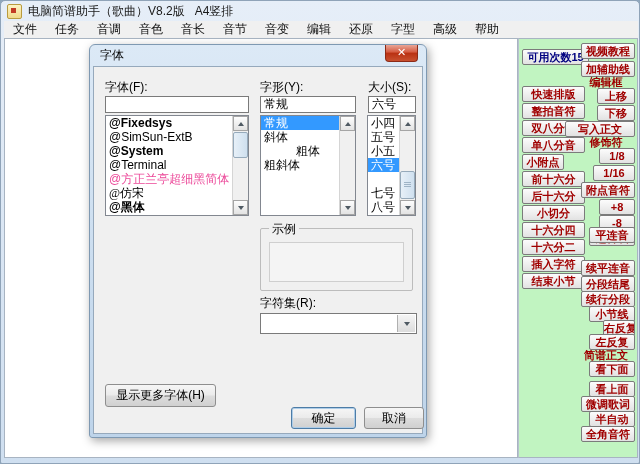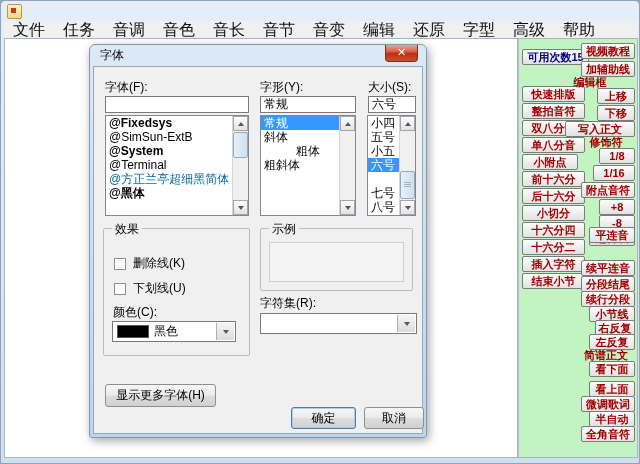--- a/index.html
+++ b/index.html
@@ -5,39 +5,39 @@
   html,body{margin:0;padding:0;}
   body{width:640px;height:464px;position:relative;font-family:"Liberation Sans","DejaVu Sans",sans-serif;background:#8ea6bd;overflow:hidden;}
   .frame{position:absolute;inset:0;background:linear-gradient(#e6eef8,#cfdff0);border:1px solid #8fa3b8;border-radius:5px 5px 2px 2px;}
   
   .titlebar{position:absolute;left:0;top:0;right:0;height:20px;display:flex;align-items:center;padding-left:6px;}
   .app-icon{width:13px;height:13px;background:linear-gradient(#fdf3c4,#f0d98a);border:1px solid #b99b3e;border-radius:2px;margin-right:6px;position:relative;}
   .app-icon::after{content:"";position:absolute;left:3px;top:3px;width:5px;height:5px;background:#c23a24;}
   .win-title{font-size:12px;color:#1a1a1a;white-space:pre;}
   
   .menubar{position:absolute;left:3px;top:20px;width:634px;height:17px;background:#f0f0f0;border-bottom:1px solid #d9dde2;display:flex;align-items:center;}
-  .menu-item{font-size:16px;color:#111;padding:0 9px;line-height:17px;}
+  .menu-item{font-size:12px;color:#111;padding:0 9px;line-height:17px;}
   
   .workarea{position:absolute;left:3px;top:37px;width:514px;height:420px;background:#ffffff;border:1px solid #a8b4c2;box-sizing:border-box;}
   .panel{position:absolute;left:517px;top:37px;width:120px;height:420px;background:#c1f4c1;border:1px solid #a8b4c2;border-left:1px solid #b8c2ce;box-sizing:border-box;}
   .pbtn{position:absolute;height:16px;line-height:14px;font-size:11px;font-weight:bold;color:#a00000;text-align:center;background:linear-gradient(#fcfcfc,#e2e2e2);border:1px solid #7b7b7b;border-radius:2px;box-sizing:border-box;overflow:hidden;white-space:nowrap;}
   .pcounter{color:#000080;}
   .plabel{position:absolute;height:13px;line-height:13px;font-size:11px;font-weight:bold;color:#a00000;text-align:center;white-space:nowrap;}
   
   .dialog{position:absolute;left:88px;top:43px;width:338px;height:394px;background:linear-gradient(#dce9f6,#bed4ea);border:1px solid #7f99b2;border-radius:6px 6px 3px 3px;box-shadow:2px 3px 10px rgba(0,0,0,.35);box-sizing:border-box;}
   .dlg-titlebar{height:21px;line-height:21px;padding-left:10px;font-size:12px;color:#000;}
   .dlg-close{position:absolute;top:0;right:8px;width:33px;height:17px;background:linear-gradient(#e9a596,#d55a40 45%,#b93012 50%,#c8502f);border:1px solid #8c2a16;border-top:none;border-radius:0 0 4px 4px;color:#fff;text-align:center;font-size:11px;font-weight:bold;line-height:15px;box-sizing:border-box;}
   .dlg-client{position:absolute;left:3px;right:3px;top:21px;bottom:3px;background:#f0f0f0;border:1px solid #96a9bc;box-sizing:border-box;}
   .lbl{position:absolute;font-size:12px;color:#000;white-space:nowrap;}
   .tbox{position:absolute;background:#fff;border:1px solid #7a7a7a;box-sizing:border-box;font-size:12px;padding:0 3px;line-height:15px;color:#000;font-family:"Liberation Sans","DejaVu Sans",sans-serif;}
   .listbox{position:absolute;background:#fff;border:1px solid #828790;box-sizing:border-box;overflow:hidden;}
   .li{height:14px;line-height:14px;font-size:12px;padding-left:3px;color:#000;white-space:nowrap;overflow:hidden;}
   .li.sel{background:#3399ff;color:#fff;}
   .li.f-bold{font-weight:bold;}
-  .li.f-light{color:#0369a1;}
+  .li.f-light{color:#ec4899;}
   .li.f-serif{font-family:"Liberation Serif","DejaVu Serif",serif;}
   .sb{position:absolute;top:0;right:0;bottom:0;width:16px;background:#f0f0f0;border-left:1px solid #d5d5d5;box-sizing:border-box;}
   .sb-btn{position:absolute;left:0;width:15px;height:15px;background:linear-gradient(#fdfdfd,#e3e3e3);border:1px solid #a5a5a5;box-sizing:border-box;display:flex;align-items:center;justify-content:center;}
   .sb-up{top:0;} .sb-down{bottom:0;}
   .sb-thumb{position:absolute;left:0;width:15px;background:linear-gradient(90deg,#e7f0f8,#cfe0ef);border:1px solid #96aabb;border-radius:2px;box-sizing:border-box;}
   .grip{position:absolute;left:3px;right:3px;top:50%;height:5px;margin-top:-3px;background:repeating-linear-gradient(#9fb4c6 0 1px,transparent 1px 2px);}
   .tri-up{width:0;height:0;border-left:3px solid transparent;border-right:3px solid transparent;border-bottom:4px solid #4f5a63;}
   .tri-down{width:0;height:0;border-left:3px solid transparent;border-right:3px solid transparent;border-top:4px solid #4f5a63;}
   .group{position:absolute;border:1px solid #bcbcbc;border-radius:2px;box-sizing:border-box;}
   .group-cap{position:absolute;top:-8px;left:8px;background:#f0f0f0;padding:0 3px;font-size:12px;color:#000;white-space:nowrap;}
@@ -50,20 +50,21 @@
   .btn{position:absolute;background:linear-gradient(#f6f6f6,#ebebeb 48%,#dddddd 52%,#d0d0d0);border:1px solid #8e8e8e;border-radius:3px;font-size:12px;color:#000;text-align:center;box-sizing:border-box;display:flex;align-items:center;justify-content:center;}
   .btn.default{border-color:#4d7ca6;box-shadow:0 0 0 1px #aecde8 inset;}
   .sample-inner{position:absolute;left:8px;top:13px;right:8px;bottom:8px;background:#f4f4f4;border:1px solid #cfcfcf;}
 </style>
 </head>
 <body>
 
 <div class="frame">
   <div class="titlebar">
     <span class="app-icon"></span>
+    <span class="win-title">电脑简谱助手（歌曲）V8.2版   A4竖排</span>
   </div>
   <div class="menubar">
       <div class="menu-item">文件</div>
       <div class="menu-item">任务</div>
       <div class="menu-item">音调</div>
       <div class="menu-item">音色</div>
       <div class="menu-item">音长</div>
       <div class="menu-item">音节</div>
       <div class="menu-item">音变</div>
       <div class="menu-item">编辑</div>
@@ -72,47 +73,47 @@
       <div class="menu-item">高级</div>
       <div class="menu-item">帮助</div>
     </div>
   <div class="workarea"></div>
   <div class="panel">
       <div class="pbtn pcounter" style="left: 3px; top: 10px; width: 67px;">可用次数15</div>
       <div class="pbtn" style="left: 3px; top: 47px; width: 63px;">快速排版</div>
       <div class="pbtn" style="left: 3px; top: 64px; width: 63px;">整拍音符</div>
       <div class="pbtn" style="left: 3px; top: 81px; width: 63px;">双八分音</div>
       <div class="pbtn" style="left: 3px; top: 98px; width: 63px;">单八分音</div>
-      <div class="pbtn" style="left: 3px; top: 115px; width: 56px;">小附点</div>
+      <div class="pbtn" style="left: 3px; top: 115px; width: 42px;">小附点</div>
       <div class="pbtn" style="left: 3px; top: 132px; width: 63px;">前十六分</div>
       <div class="pbtn" style="left: 3px; top: 149px; width: 63px;">后十六分</div>
       <div class="pbtn" style="left: 3px; top: 166px; width: 63px;">小切分</div>
       <div class="pbtn" style="left: 3px; top: 183px; width: 63px;">十六分四</div>
       <div class="pbtn" style="left: 3px; top: 200px; width: 63px;">十六分二</div>
       <div class="pbtn" style="left: 3px; top: 217px; width: 63px;">插入字符</div>
       <div class="pbtn" style="left: 3px; top: 234px; width: 63px;">结束小节</div>
       <div class="pbtn" style="right: 2px; width: 54px; top: 4px;">视频教程</div>
       <div class="pbtn" style="right: 2px; width: 54px; top: 22px;">加辅助线</div>
-      <div class="plabel" style="right: 20px; width: 54px; top: 37px;">编辑框</div>
+      <div class="plabel" style="right: 4px; width: 54px; top: 37px;">编辑框</div>
       <div class="pbtn" style="right: 2px; width: 38px; top: 49px;">上移</div>
       <div class="pbtn" style="right: 2px; width: 38px; top: 66px;">下移</div>
       <div class="pbtn" style="right: 2px; width: 70px; top: 82px;">写入正文</div>
       <div class="plabel" style="right: 4px; width: 54px; top: 97px;">修饰符</div>
       <div class="pbtn" style="right: 2px; width: 36px; top: 109px;">1/8</div>
       <div class="pbtn" style="right: 2px; width: 42px; top: 126px;">1/16</div>
       <div class="pbtn" style="right: 2px; width: 54px; top: 143px;">附点音符</div>
       <div class="pbtn" style="right: 2px; width: 36px; top: 160px;">+8</div>
       <div class="pbtn" style="right: 2px; width: 36px; top: 176px;">-8</div>
       <div class="pbtn" style="right: 2px; width: 46px; top: 191px;">连音线</div>
       <div class="pbtn" style="right: 2px; width: 46px; top: 188px;">平连音</div>
       <div class="pbtn" style="right: 2px; width: 54px; top: 221px;">续平连音</div>
       <div class="pbtn" style="right: 2px; width: 54px; top: 237px; text-align: center;">分段结尾</div>
       <div class="pbtn" style="right: 2px; width: 54px; top: 252px;">续行分段</div>
       <div class="pbtn" style="right: 2px; width: 46px; top: 267px;">小节线</div>
-      <div class="pbtn" style="right: 2px; width: 40px; top: 281px;">右反复</div>
+      <div class="pbtn" style="right: 2px; width: 32px; top: 281px;">右反复</div>
       <div class="pbtn" style="right: 2px; width: 46px; top: 295px;">左反复</div>
       <div class="plabel" style="right: 4px; width: 54px; top: 310px;">简谱正文</div>
       <div class="pbtn" style="right: 2px; width: 46px; top: 322px;">看下面</div>
       <div class="pbtn" style="right: 2px; width: 46px; top: 342px;">看上面</div>
       <div class="pbtn" style="right: 2px; width: 54px; top: 357px;">微调歌词</div>
       <div class="pbtn" style="right: 2px; width: 46px; top: 372px;">半自动</div>
       <div class="pbtn" style="right: 2px; width: 54px; top: 387px;">全角音符</div>
     </div>
 
   <div class="dialog">
@@ -125,20 +126,21 @@
     <div class="dlg-client">
 
       <div class="lbl" style="left:11px;top:12px;">字体(F):</div>
       <div class="tbox" style="left:11px;top:29px;width:144px;height:17px;"></div>
       <div class="listbox" style="left:11px;top:48px;width:144px;height:101px;" id="fontList">
           <div class="li f-bold" style="width: calc(100% - 16px);">@Fixedsys</div>
           <div class="li f-normal" style="width: calc(100% - 16px);">@SimSun-ExtB</div>
           <div class="li f-bold" style="width: calc(100% - 16px);">@System</div>
           <div class="li f-normal" style="width: calc(100% - 16px);">@Terminal</div>
           <div class="li f-light" style="width: calc(100% - 16px);">@方正兰亭超细黑简体</div>
+          <div class="li f-serif" style="width: calc(100% - 16px);">@仿宋</div>
           <div class="li f-bold" style="width: calc(100% - 16px);">@黑体</div>
           <div class="sb">
             <div class="sb-btn sb-up">
               <span class="tri-up"></span>
             </div>
             <div class="sb-btn sb-down">
               <span class="tri-down"></span>
             </div>
             <div class="sb-thumb" style="top: 16px; height: 26px;"></div>
           </div>
@@ -177,39 +179,20 @@
             </div>
             <div class="sb-btn sb-down">
               <span class="tri-down"></span>
             </div>
             <div class="sb-thumb" style="top: 55px; height: 28px;">
               <div class="grip"></div>
             </div>
           </div>
         </div>
 
-      <div class="group" style="left:9px;top:161px;width:147px;height:128px;">
-        <span class="group-cap">效果</span>
-        <div class="cbrow" style="left:10px;top:26px;">
-          <span class="cb"></span>
-          <span>删除线(K)</span>
-        </div>
-        <div class="cbrow" style="left:10px;top:51px;">
-          <span class="cb"></span>
-          <span>下划线(U)</span>
-        </div>
-        <div class="lbl" style="left:9px;top:75px;">颜色(C):</div>
-        <div class="combo" style="left:8px;top:92px;width:124px;height:21px;">
-          <span class="swatch" style="background: rgb(0, 0, 0);"></span>
-          <span class="combo-txt">黑色</span>
-          <span class="combo-btn">
-              <span class="tri-down"></span>
-            </span>
-        </div>
-      </div>
 
       <div class="group" style="left:166px;top:161px;width:153px;height:63px;">
         <span class="group-cap">示例</span>
         <div class="sample-inner"></div>
       </div>
 
       <div class="lbl" style="left:166px;top:228px;">字符集(R):</div>
       <div class="combo" style="left:166px;top:246px;width:157px;height:21px;">
         <span class="combo-txt" style="margin-left:4px;"></span>
         <span class="combo-btn">

